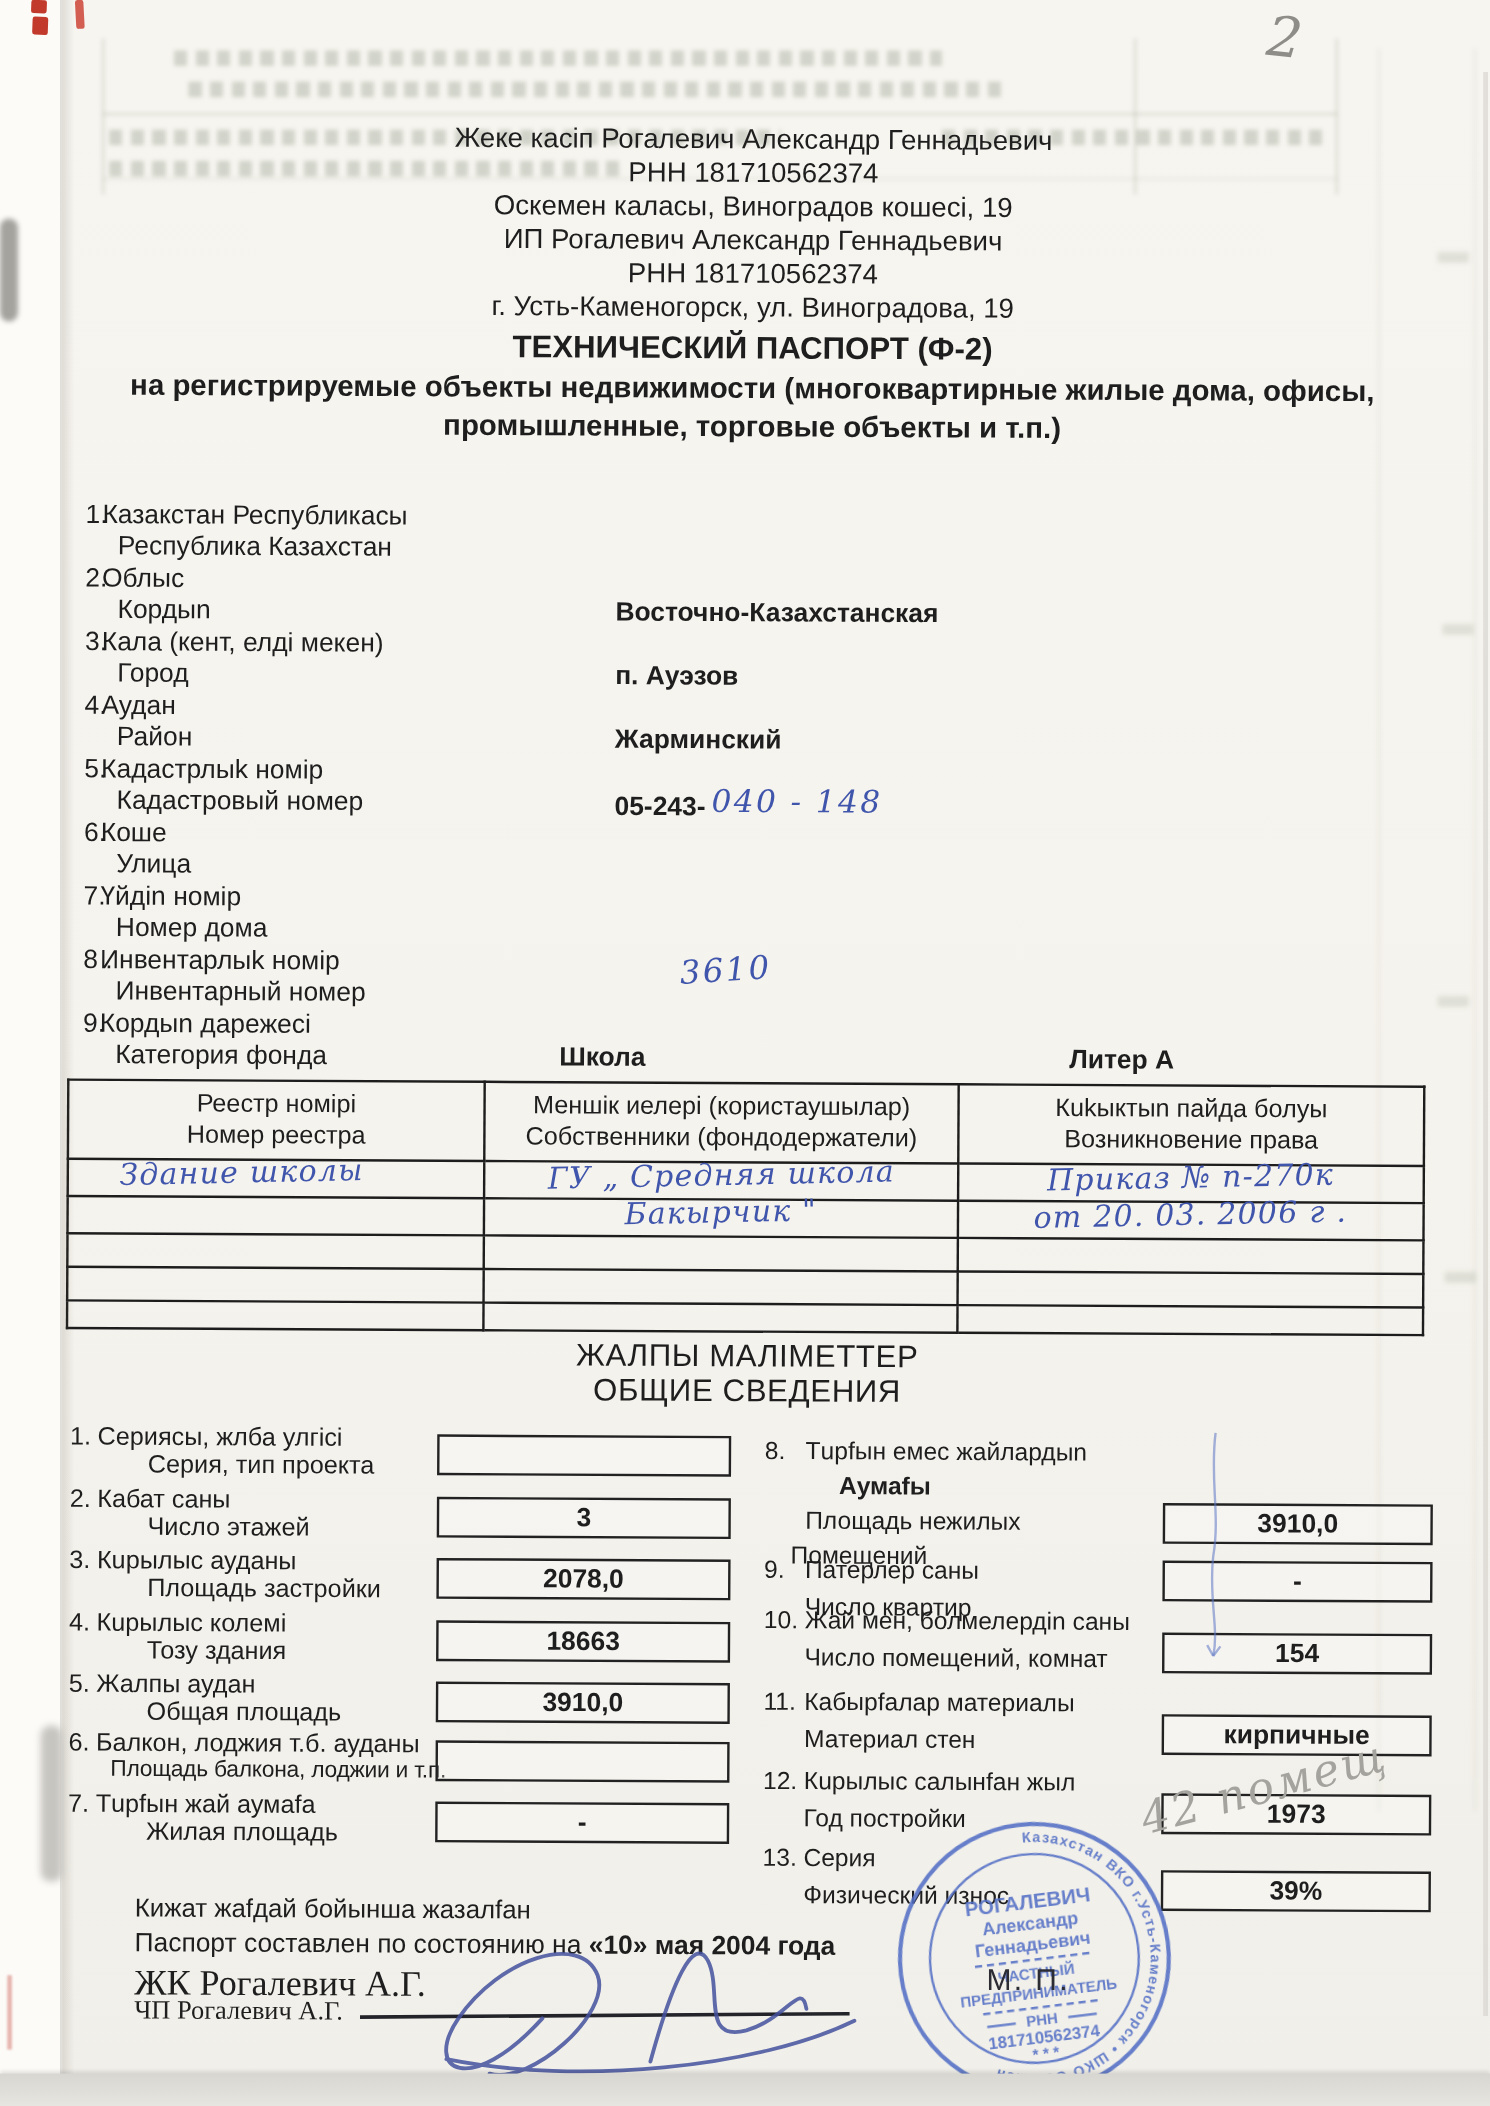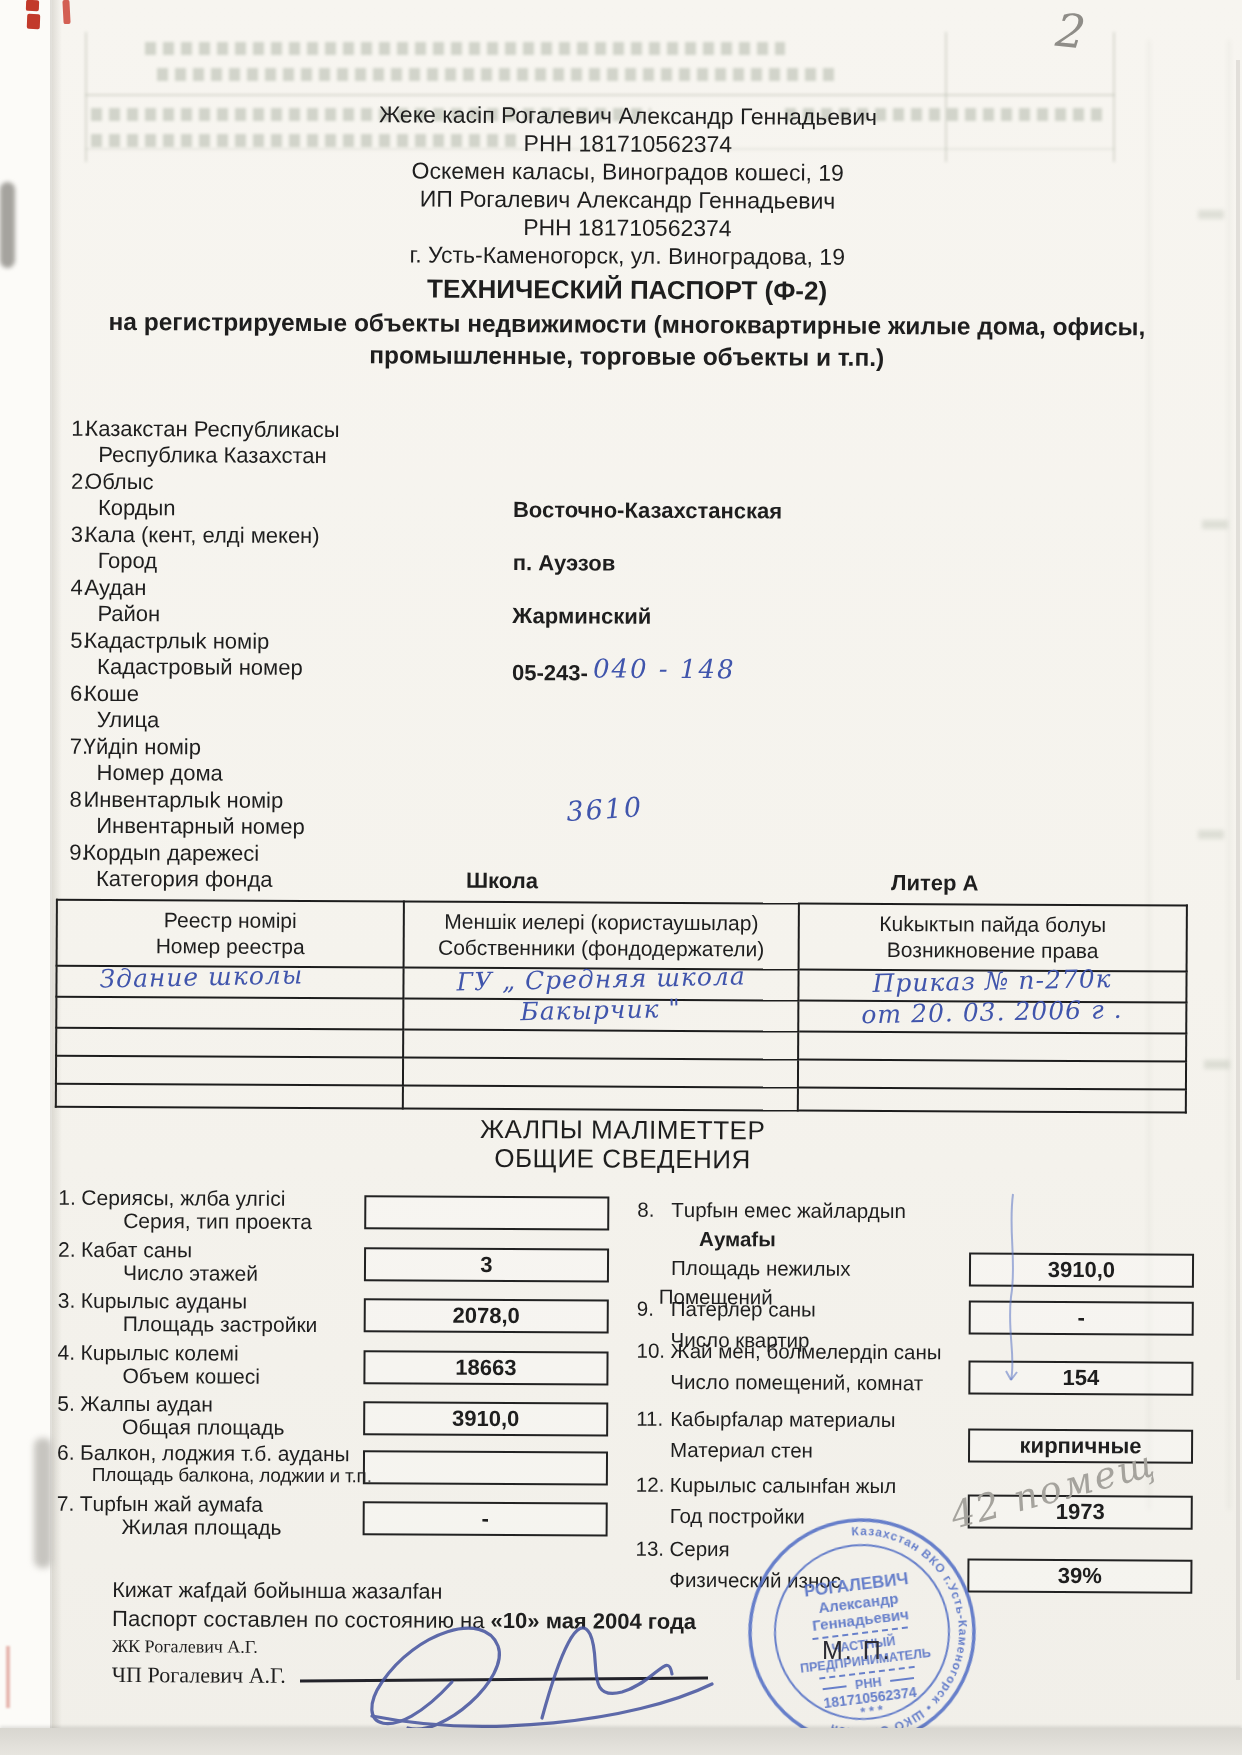--- a/index.html
+++ b/index.html
@@ -82,21 +82,21 @@
   .gr .gru  { position:absolute; left:34px; top:31px; white-space:nowrap; }
   .gr .gru8 { position:absolute; left:34px; top:58px; }
   .gr .gru8b{ position:absolute; left:22px; top:87px; }
   .gr .gbox { left:332px; top:20px; width:225px; height:34px; }
   .gr .gbox8 { top:53px; } .gr .gbox9 { top:2px; }
 
   .flin { position:absolute; white-space:nowrap; }
   .f-kz  { left:62px; top:1578px; font-size:21.5px; }
   .f-ru  { left:62px; top:1606px; font-size:22px; }
   .f-ru b { font-weight:bold; }
-  .f-s1  { left:62px; top:1636px; font-size:18px; font-family:"Liberation Serif", serif; }
+  .f-s1  { left:62px; top:1636px; font-size:30px; font-family:"Liberation Serif", serif; }
   .f-s2  { left:62px; top:1662px; font-size:22px; font-family:"Liberation Serif", serif; }
 
   .underline-ink { position:absolute; left:300px; top:1678px; width:408px; height:3px; background:#23232a; transform:rotate(-.4deg); z-index:4; }
   .sig { position:absolute; left:312px; top:1598px; z-index:5; }
   .squiggle { position:absolute; left:1002px; top:1192px; z-index:4; }
 
   .stamp { position:absolute; left:742px; top:1512px; width:240px; height:240px; z-index:4;
            transform:rotate(-7deg); opacity:.88; filter:blur(.3px); }
   .stamp circle { stroke:#5470c6; }
   .stamp text { fill:#5470c6; font-family:"Liberation Sans", sans-serif; font-weight:bold; text-anchor:middle; }
@@ -275,21 +275,21 @@
     </div>
     <div class="gl" style="top:1289px">
       <span class="gnum">3.</span>
       <span class="gkz">Кuрылыс ауданы</span>
       <span class="gru">Площадь застройки</span>
       <span class="gbox">2078,0</span>
     </div>
     <div class="gl" style="top:1341px">
       <span class="gnum">4.</span>
       <span class="gkz">Кuрылыс колемі</span>
-      <span class="gru">Объем кошесі</span>
+      <span class="gru">Тозу здания</span>
       <span class="gbox">18663</span>
     </div>
     <div class="gl" style="top:1392px">
       <span class="gnum">5.</span>
       <span class="gkz">Жалпы аудан</span>
       <span class="gru">Общая площадь</span>
       <span class="gbox">3910,0</span>
     </div>
     <div class="gl" style="top:1441px">
       <span class="gnum">6.</span>

